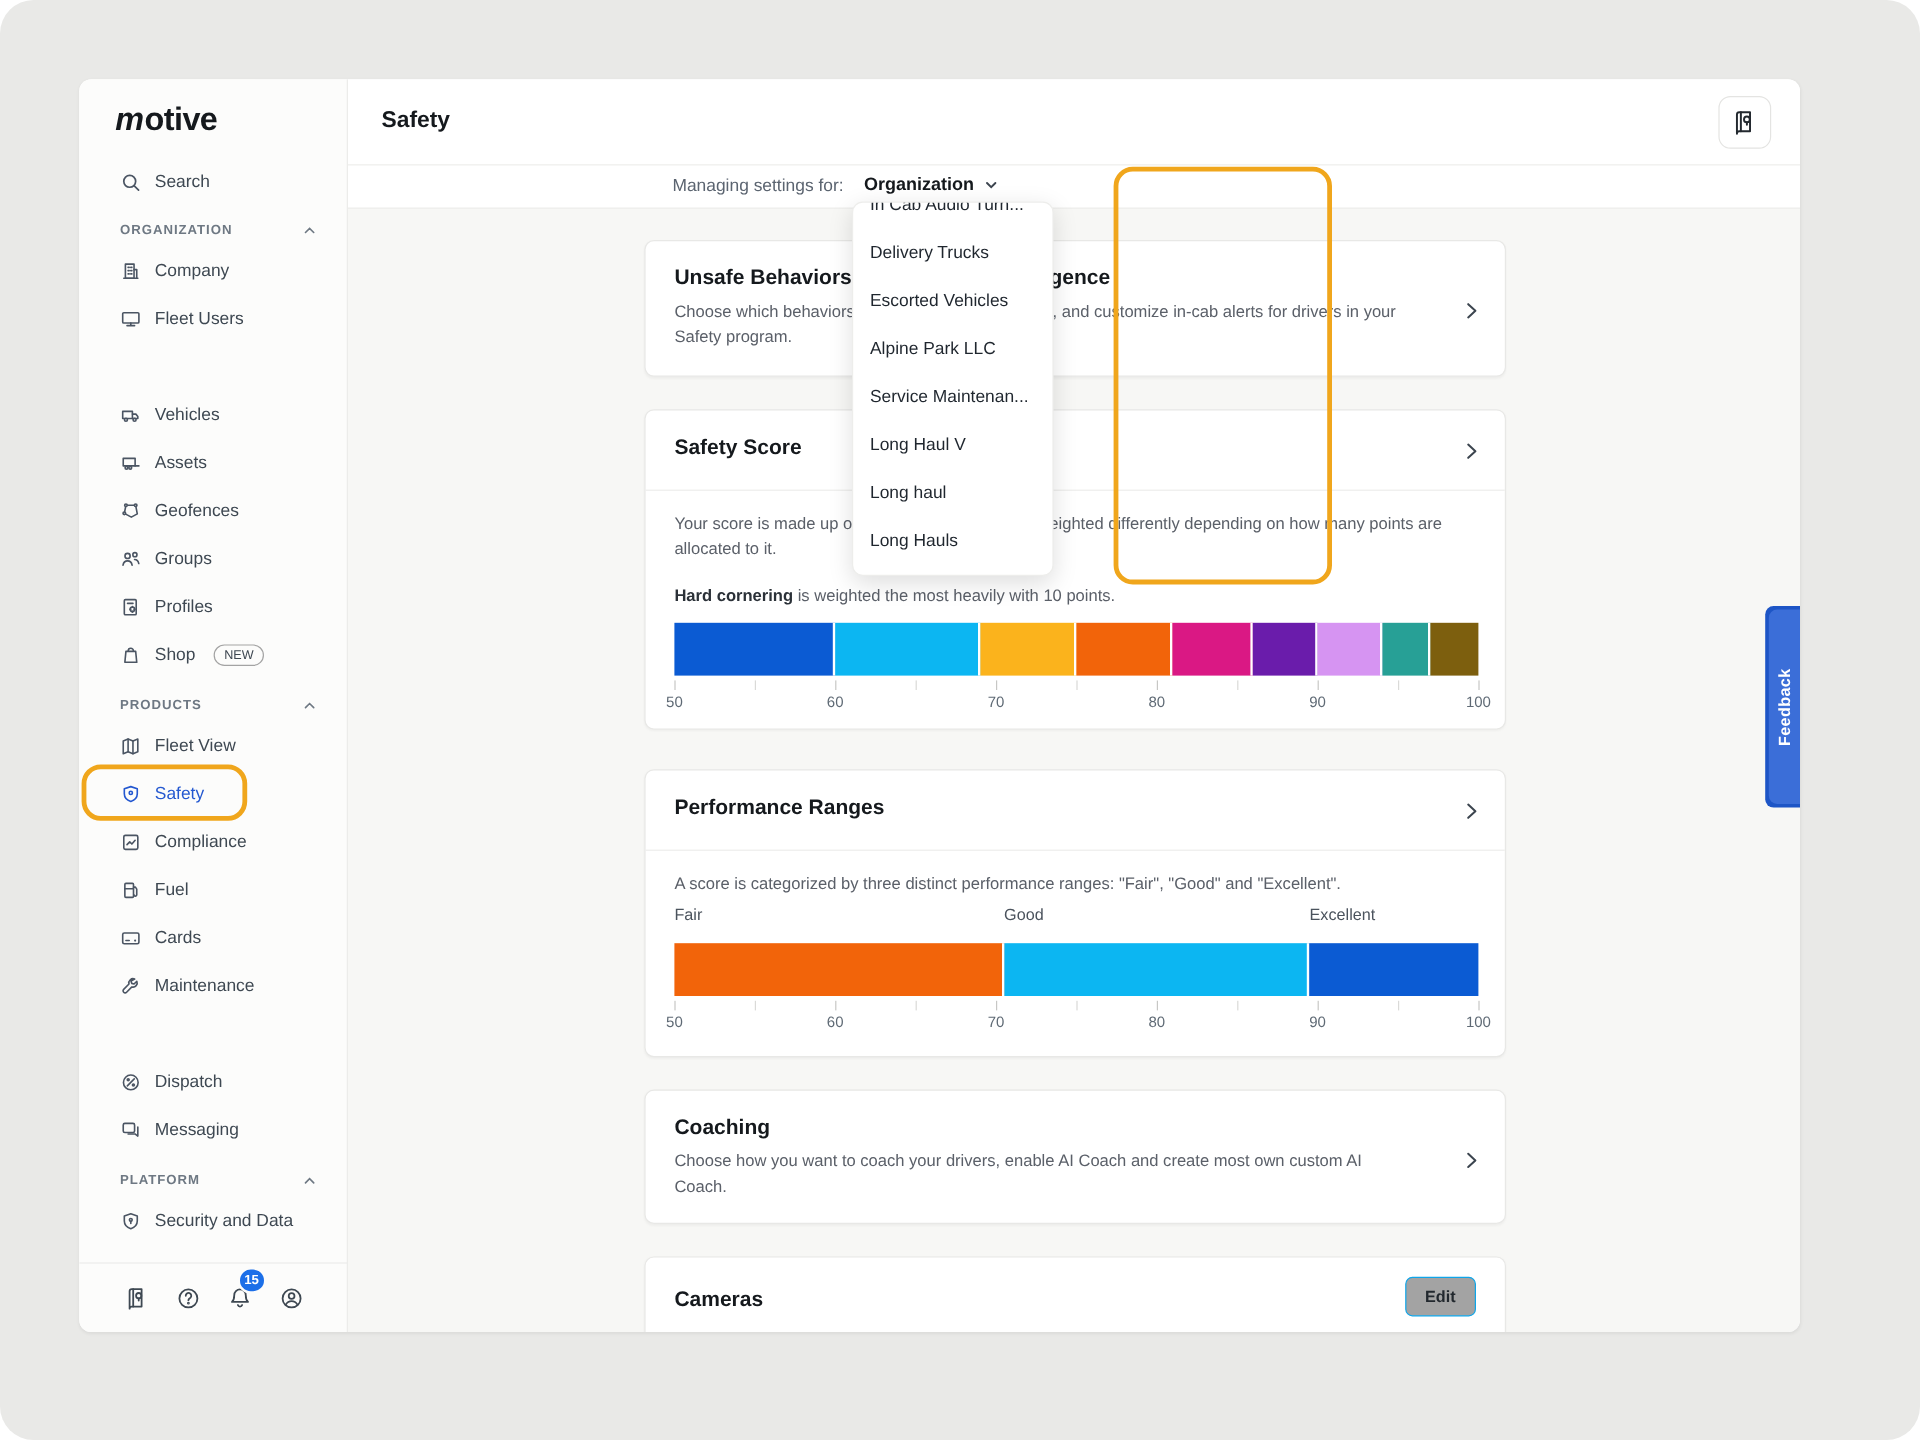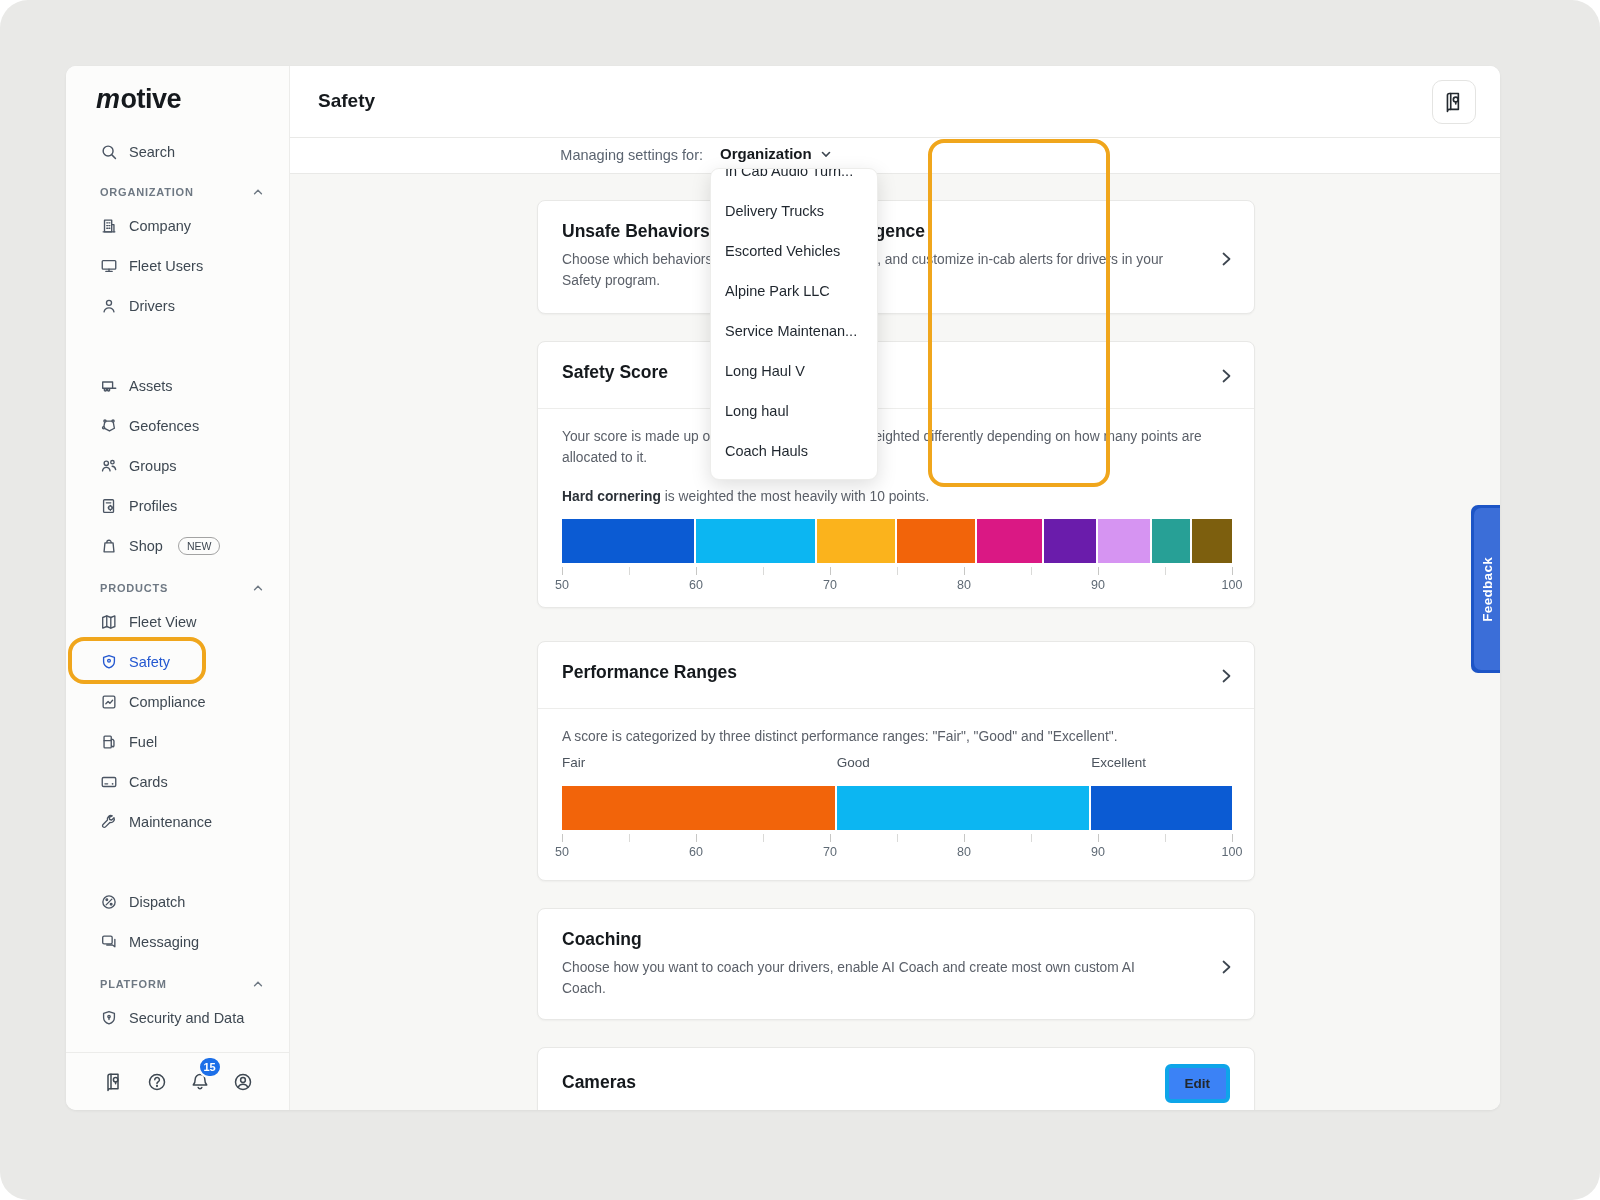--- a/index.html
+++ b/index.html
@@ -48,21 +48,21 @@
   .note-line b{color:#2b3138;}
   .scale-bar{position:absolute;left:24px;width:670px;height:44px;}
   .scale-bar .seg{position:absolute;top:0;height:44px;border-right:2px solid #fff;}
   .scale-bar .seg:last-child{border-right:none;}
   .scale-axis{position:absolute;left:24px;width:670px;height:30px;}
   .scale-axis .tick{position:absolute;top:0;width:1px;height:8px;background:#c7c7c5;}
   .scale-axis .tick.minor{background:#dadad8;}
   .scale-axis .tick-label{position:absolute;top:11px;transform:translateX(-50%);font-size:12.5px;color:#5f6a75;}
   .range-labels{position:absolute;left:24px;width:670px;height:20px;}
   .range-labels .range-label{position:absolute;top:0;font-size:13.5px;color:#4b535d;}
-  .edit-btn{position:absolute;right:24px;top:16px;border:4px solid #0ea5e9;border-radius:6px;background:#3b82f6;
+  .edit-btn{position:absolute;right:24px;top:16px;border:1px solid #0ea5e9;border-radius:6px;background:#a3a3a3;
             font-size:13.5px;font-weight:700;color:#22282e;padding:8px 16px;cursor:pointer;}
   
   .dropdown-panel{position:absolute;left:420px;top:102px;width:168px;height:312px;background:#fff;border:1px solid #ededeb;
                   border-radius:9px;box-shadow:0 6px 20px rgba(0,0,0,.13);overflow:hidden;padding-top:8px;z-index:30;}
   .dropdown-list{margin-top:-26px;}
   .dropdown-item{height:40px;display:flex;align-items:center;padding:0 14px;font-size:14.5px;color:#1f262e;cursor:pointer;
                  white-space:nowrap;}
   
   .hl{position:absolute;border:4px solid #f0a61c;border-radius:16px;pointer-events:none;z-index:40;}
   .hl-dropdown{left:638px;top:73px;width:182px;height:348px;}
@@ -109,26 +109,28 @@
           </svg>
         <span>Company</span>
       </div>
       <div class="side-row" style="top:180px">
         <svg class="ic" width="18" height="18" viewBox="0 0 20 20" fill="none" stroke="#4b5563" stroke-width="1.5" stroke-linecap="round" stroke-linejoin="round">
             <rect x="2.5" y="4" width="15" height="9.5" rx="1"></rect>
             <path d="M10 13.5v2.5M6.5 16h7"></path>
           </svg>
         <span>Fleet Users</span>
       </div>
-      <div class="side-row" style="top:220px">
-        <svg class="ic" width="18" height="18" viewBox="0 0 20 20" fill="none" stroke="#4b5563" stroke-width="1.5" stroke-linecap="round" stroke-linejoin="round">
-            <circle cx="10" cy="6.5" r="2.8"></circle>
-            <path d="M4.5 16.5c.6-3 2.7-4.5 5.5-4.5s4.9 1.5 5.5 4.5"></path>
-          </svg>
-        <span>Drivers</span>
+      <div class="side-row" style="top:260px">
+        <svg class="ic" width="18" height="18" viewBox="0 0 20 20" fill="none" stroke="#4b5563" stroke-width="1.5" stroke-linecap="round" stroke-linejoin="round">
+            <path d="M2.5 6.5h9v6.5h-9z"></path>
+            <path d="M11.5 9h3.2l1.8 2.2V13h-5"></path>
+            <circle cx="5.5" cy="14.2" r="1.4"></circle>
+            <circle cx="13.5" cy="14.2" r="1.4"></circle>
+          </svg>
+        <span>Vehicles</span>
       </div>
       <div class="side-row" style="top:300px">
         <svg class="ic" width="18" height="18" viewBox="0 0 20 20" fill="none" stroke="#4b5563" stroke-width="1.5" stroke-linecap="round" stroke-linejoin="round">
             <path d="M3 5.5h11v7H3z"></path>
             <path d="M14 12.5h3.5"></path>
             <circle cx="6" cy="14.2" r="1.3"></circle>
             <circle cx="9.5" cy="14.2" r="1.3"></circle>
           </svg>
         <span>Assets</span>
       </div>
@@ -418,21 +420,21 @@
 
       <div class="dropdown-panel">
         <div class="dropdown-list">
           <div class="dropdown-item">In Cab Audio Turn...</div>
           <div class="dropdown-item">Delivery Trucks</div>
           <div class="dropdown-item">Escorted Vehicles</div>
           <div class="dropdown-item">Alpine Park LLC</div>
           <div class="dropdown-item">Service Maintenan...</div>
           <div class="dropdown-item">Long Haul V</div>
           <div class="dropdown-item">Long haul</div>
-          <div class="dropdown-item">Coach Hauls</div>
+          <div class="dropdown-item">Long Hauls</div>
         </div>
       </div>
 
       <div class="hl hl-dropdown"></div>
 
       <div class="feedback-tab">
         <div class="feedback-inner">
             <span>Feedback</span>
           </div>
       </div>

